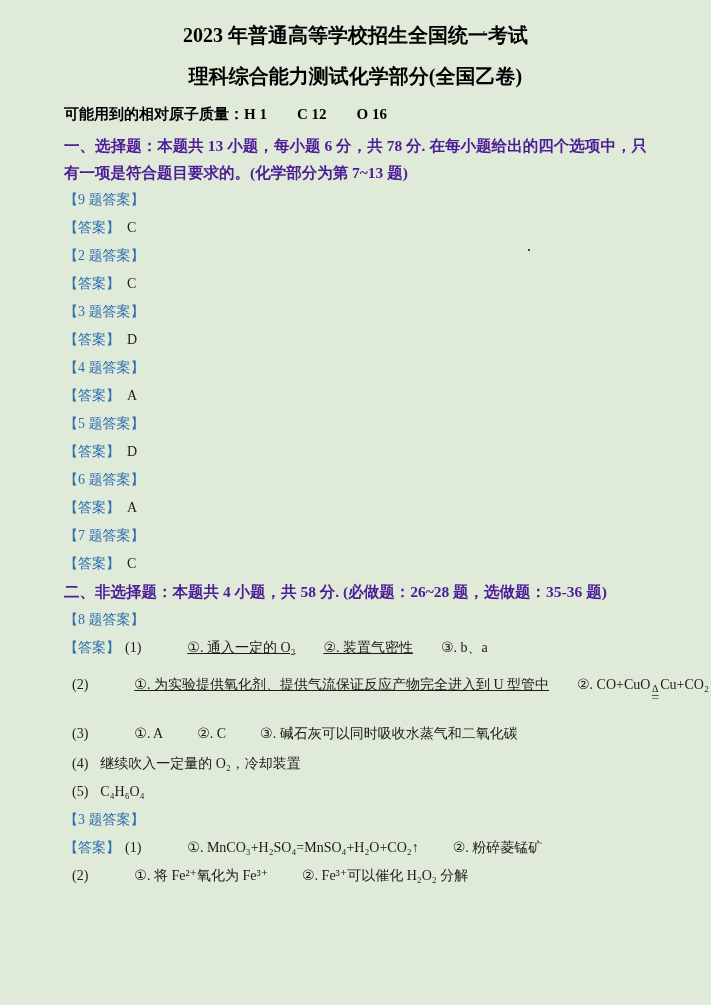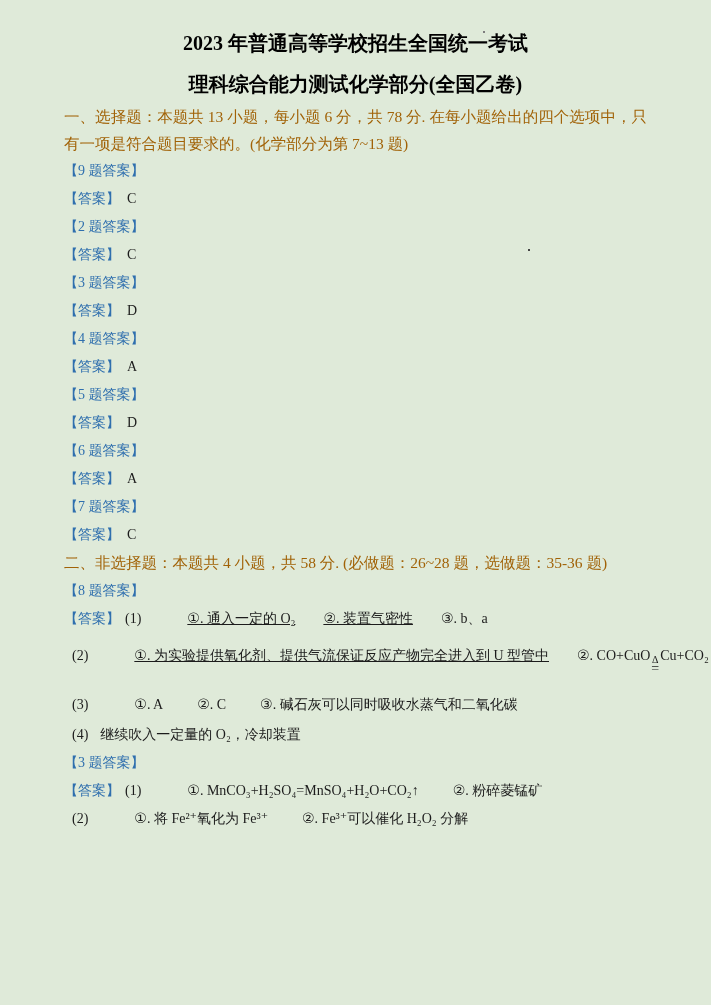--- a/index.html
+++ b/index.html
@@ -4,30 +4,30 @@
 <style>
   html,body{margin:0;padding:0;background:#dfead9;}
   .page{
     position:relative;
     width:711px;height:1005px;
     background:#dfead9;
     font-family:"Liberation Serif","DejaVu Serif","DejaVu Sans",serif;
     color:#1c1c1c;
     overflow:hidden;
   }
-  .content{padding:32px 64px 0 64px;}
+  .content{padding:24px 64px 0 64px;}
   .title{
     text-align:center;font-weight:bold;font-size:20px;line-height:22px;
     color:#000;white-space:nowrap;
   }
   .title2{margin-top:19px;}
   .atomic{margin-top:17px;font-weight:bold;font-size:15px;line-height:20px;color:#000;}
   .sec-heading{
-    margin-top:8px;font-weight:normal;font-size:15.5px;line-height:27px;
-    text-align:justify;color:#a16207;
+    margin-top:8px;font-weight:bold;font-size:15.5px;line-height:27px;
+    text-align:justify;color:#4c1d95;
   }
   .sec-heading2{margin-top:0;line-height:28px;text-align:left;white-space:nowrap;}
   .row{height:28px;line-height:28px;font-size:14px;white-space:nowrap;}
   .blue{color:#2f6fae;}
   .ans-letter{margin-left:7px;color:#1c1c1c;}
   .num{margin-right:46px;}
   .num-sm{margin-right:12px;}
   .item{margin-right:28px;text-decoration:underline;}
   .item-lg{margin-right:34px;}
   .after-label{margin-left:5px;}
@@ -50,20 +50,21 @@
 
 <div class="page">
   <div class="speck speck-1"></div>
   <div class="speck speck-2"></div>
 
   <div class="content">
 
     <div class="title">2023 年普通高等学校招生全国统一考试</div>
     <div class="title title2">理科综合能力测试化学部分(全国乙卷)</div>
 
+    <div class="atomic">可能用到的相对原子质量：H 1　　C 12　　O 16</div>
 
     <div class="sec-heading">一、选择题：本题共 13 小题，每小题 6 分，共 78 分. 在每小题给出的四个选项中，只有一项是符合题目要求的。(化学部分为第 7~13 题)</div>
 
     <div class="row">
       <span class="blue">【9 题答案】</span>
     </div>
     <div class="row">
       <span class="blue">【答案】</span><span class="ans-letter">C</span>
     </div>
 
@@ -122,20 +123,23 @@
             <span class="eq-delta">Δ</span>
             <span class="eq-eq">=</span>
           </span><span>Cu+CO₂</span></span>
     </div>
     <div class="row eq-row3 indent">
       <span class="num">(3)</span><span class="item-lg">①. A</span><span class="item-lg">②. C</span><span>③. 碱石灰可以同时吸收水蒸气和二氧化碳</span>
     </div>
     <div class="row indent">
       <span class="num-sm">(4)</span><span>继续吹入一定量的 O₂，冷却装置</span>
     </div>
+    <div class="row indent">
+      <span class="num-sm">(5)</span><span>C₄H₆O₄</span>
+    </div>
 
     <div class="row">
       <span class="blue">【3 题答案】</span>
     </div>
     <div class="row">
       <span class="blue">【答案】</span><span class="num after-label">(1)</span><span class="item-lg">①. MnCO₃+H₂SO₄=MnSO₄+H₂O+CO₂↑</span><span>②. 粉碎菱锰矿</span>
     </div>
     <div class="row indent">
       <span class="num">(2)</span><span class="item-lg">①. 将 Fe²⁺氧化为 Fe³⁺</span><span>②. Fe³⁺可以催化 H₂O₂ 分解</span>
     </div>

